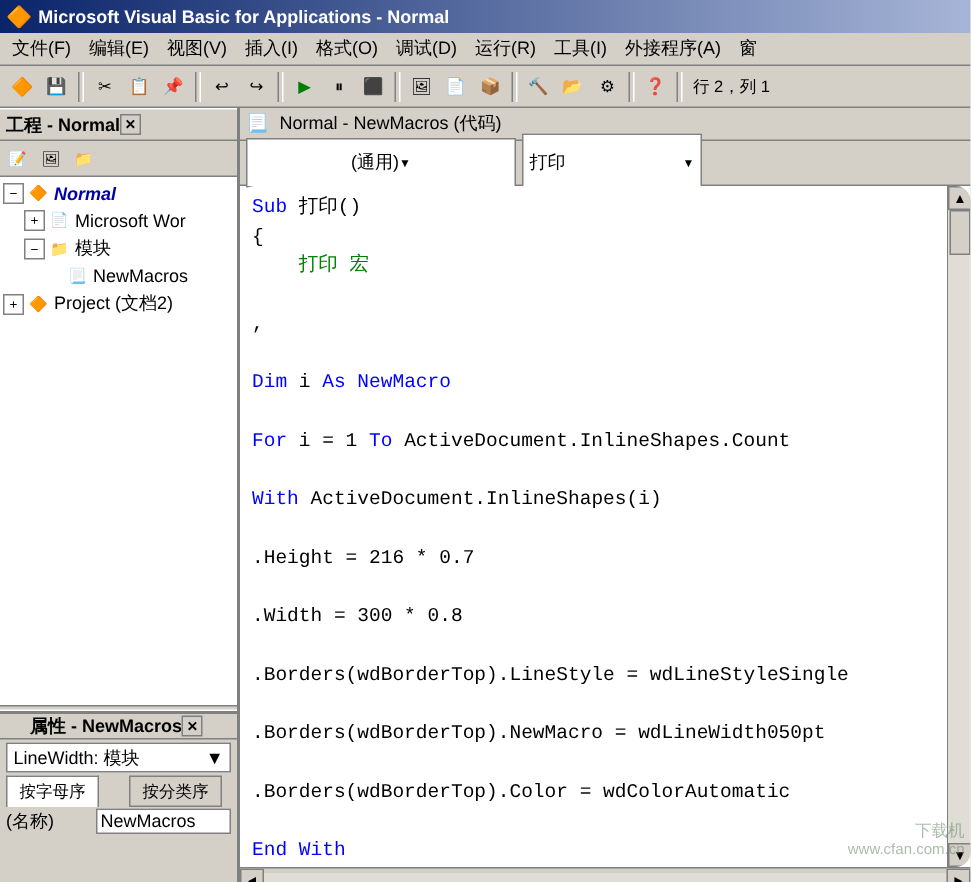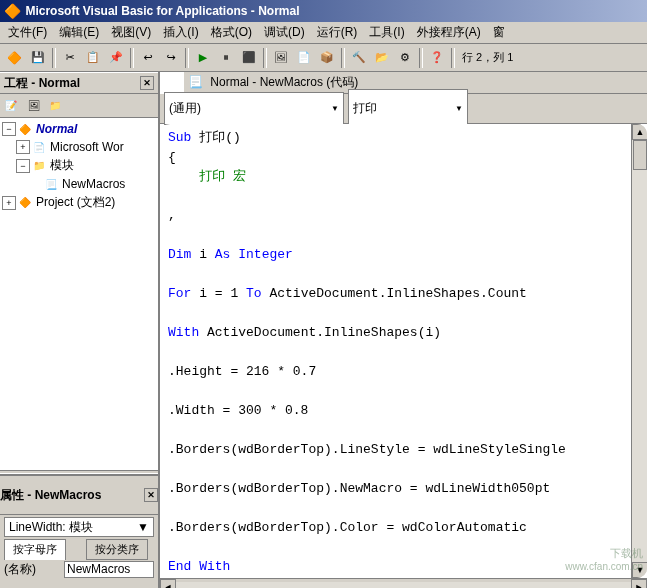--- a/index.html
+++ b/index.html
@@ -88,21 +88,21 @@
       border-right: 2px solid #808080;
     }
 
     .panel-header {
       background: #d4d0c8;
       border-bottom: 1px solid #808080;
       border-top: 1px solid #ffffff;
       height: 22px;
       display: flex;
       align-items: center;
-      justify-content: space-between;
+      justify-content: flex-start;
       padding: 0 4px;
       font-size: 12px;
       font-weight: bold;
     }
     .panel-close-btn {
       width: 14px;
       height: 14px;
       background: #d4d0c8;
       border: 1px solid #808080;
       display: flex;
@@ -188,25 +188,24 @@
     }
 
     
     .properties-panel {
       background: #d4d0c8;
       height: 120px;
       border-top: 2px solid #808080;
     }
     .prop-header {
       background: #d4d0c8;
-      height: 39px;
-      display: flex;
-      align-items: center;
-      justify-content: space-between;
-      padding: 0 0;
+      height: 17px;
+      display: flex;
+      align-items: center;
+      padding: 0 20px;
       border-bottom: 1px solid #808080;
       font-size: 12px;
       font-weight: bold;
     }
     .prop-dropdown {
       background: white;
       border: 1px solid #808080;
       height: 20px;
       margin: 2px 4px;
       display: flex;
@@ -257,42 +256,41 @@
     }
     .code-header {
       background: #d4d0c8;
       height: 22px;
       display: flex;
       align-items: center;
       justify-content: space-between;
       padding: 0 4px;
       border-bottom: 1px solid #808080;
       font-size: 12px;
-      margin-left: 24px;
     }
 
     .code-toolbar {
       display: flex;
       align-items: center;
       height: 30px;
       background: #d4d0c8;
       border-bottom: 1px solid #808080;
       padding: 0 4px;
       gap: 4px;
     }
     .code-dropdown {
       background: white;
       border: 1px solid #808080;
       height: 33px;
       display: flex;
       align-items: center;
       padding: 0 4px;
       font-size: 12px;
       min-width: 180px;
-      justify-content: space-between;
+      justify-content: center;
     }
     .code-dropdown-arrow {
       font-size: 8px;
     }
     .proc-dropdown {
       background: white;
       border: 1px solid #808080;
       height: 39px;
       display: flex;
       align-items: center;
@@ -472,21 +470,21 @@
       </div>
 
       <div style="display:flex; flex:1; overflow:hidden;border-radius:10px;">
         <div class="code-area">
           <span class="code-line"><span class="kw">Sub</span> 打印()</span>
           <span class="code-line">{</span>
           <span class="code-line"><span style="color:#008000;">    打印 宏</span></span>
           <span class="code-line">&nbsp;</span>
           <span class="code-line">,</span>
           <span class="code-line">&nbsp;</span>
-          <span class="code-line"><span class="kw">Dim</span> i <span class="kw">As</span> <span class="kw">Integer</span></span>
+          <span class="code-line"><span class="kw">Dim</span> i <span class="kw">As</span> <span class="kw">NewMacro</span></span>
           <span class="code-line">&nbsp;</span>
           <span class="code-line"><span class="kw">For</span> i = 1 <span class="kw">To</span> ActiveDocument.InlineShapes.Count</span>
           <span class="code-line">&nbsp;</span>
           <span class="code-line"><span class="kw">With</span> ActiveDocument.InlineShapes(i)</span>
           <span class="code-line">&nbsp;</span>
           <span class="code-line">.Height = 216 * 0.7</span>
           <span class="code-line">&nbsp;</span>
           <span class="code-line">.Width = 300 * 0.8</span>
           <span class="code-line">&nbsp;</span>
           <span class="code-line">.Borders(wdBorderTop).LineStyle = wdLineStyleSingle</span>

